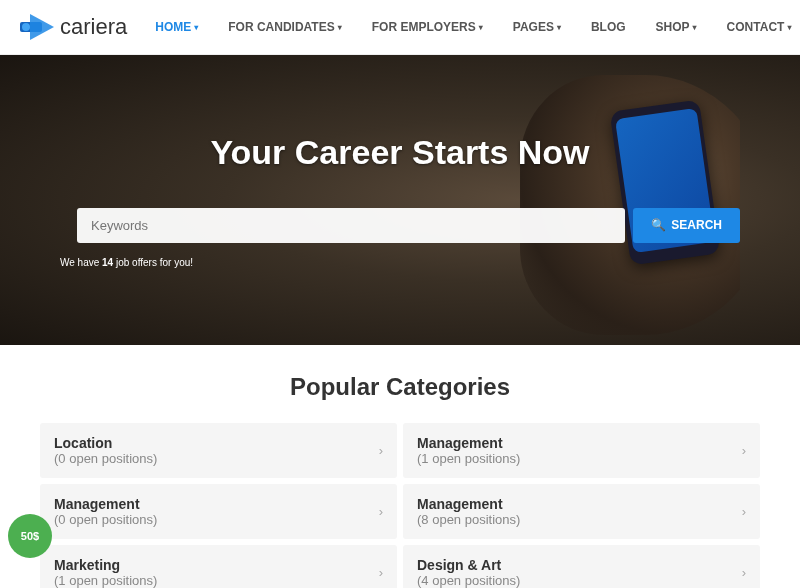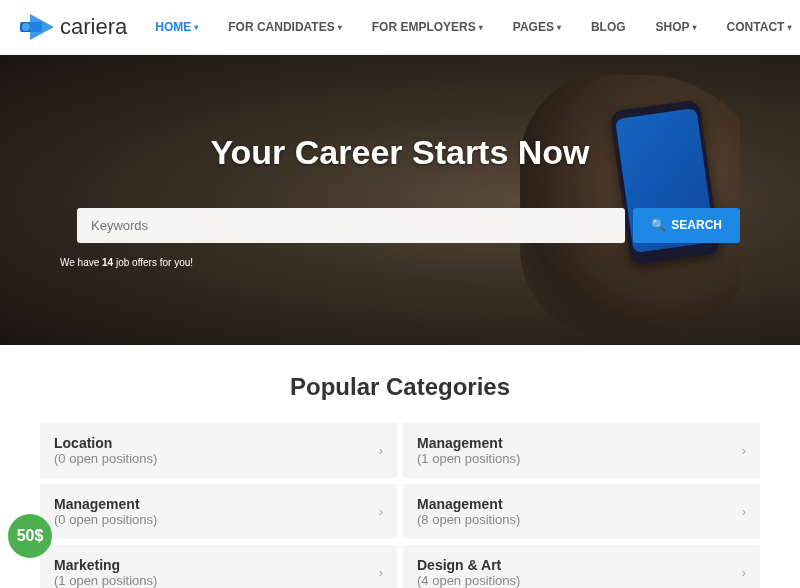--- a/index.html
+++ b/index.html
@@ -213,21 +213,21 @@
     
     .floating-badge {
       position: fixed;
       left: 8px;
       bottom: 30px;
       width: 44px;
       height: 44px;
       border-radius: 50%;
       background: #4caf50;
       color: #fff;
-      font-size: 16px;
+      font-size: 11px;
       font-weight: 700;
       display: flex;
       align-items: center;
       justify-content: center;
       z-index: 999;
       cursor: pointer;
     }
 
     
     .logo-svg {

